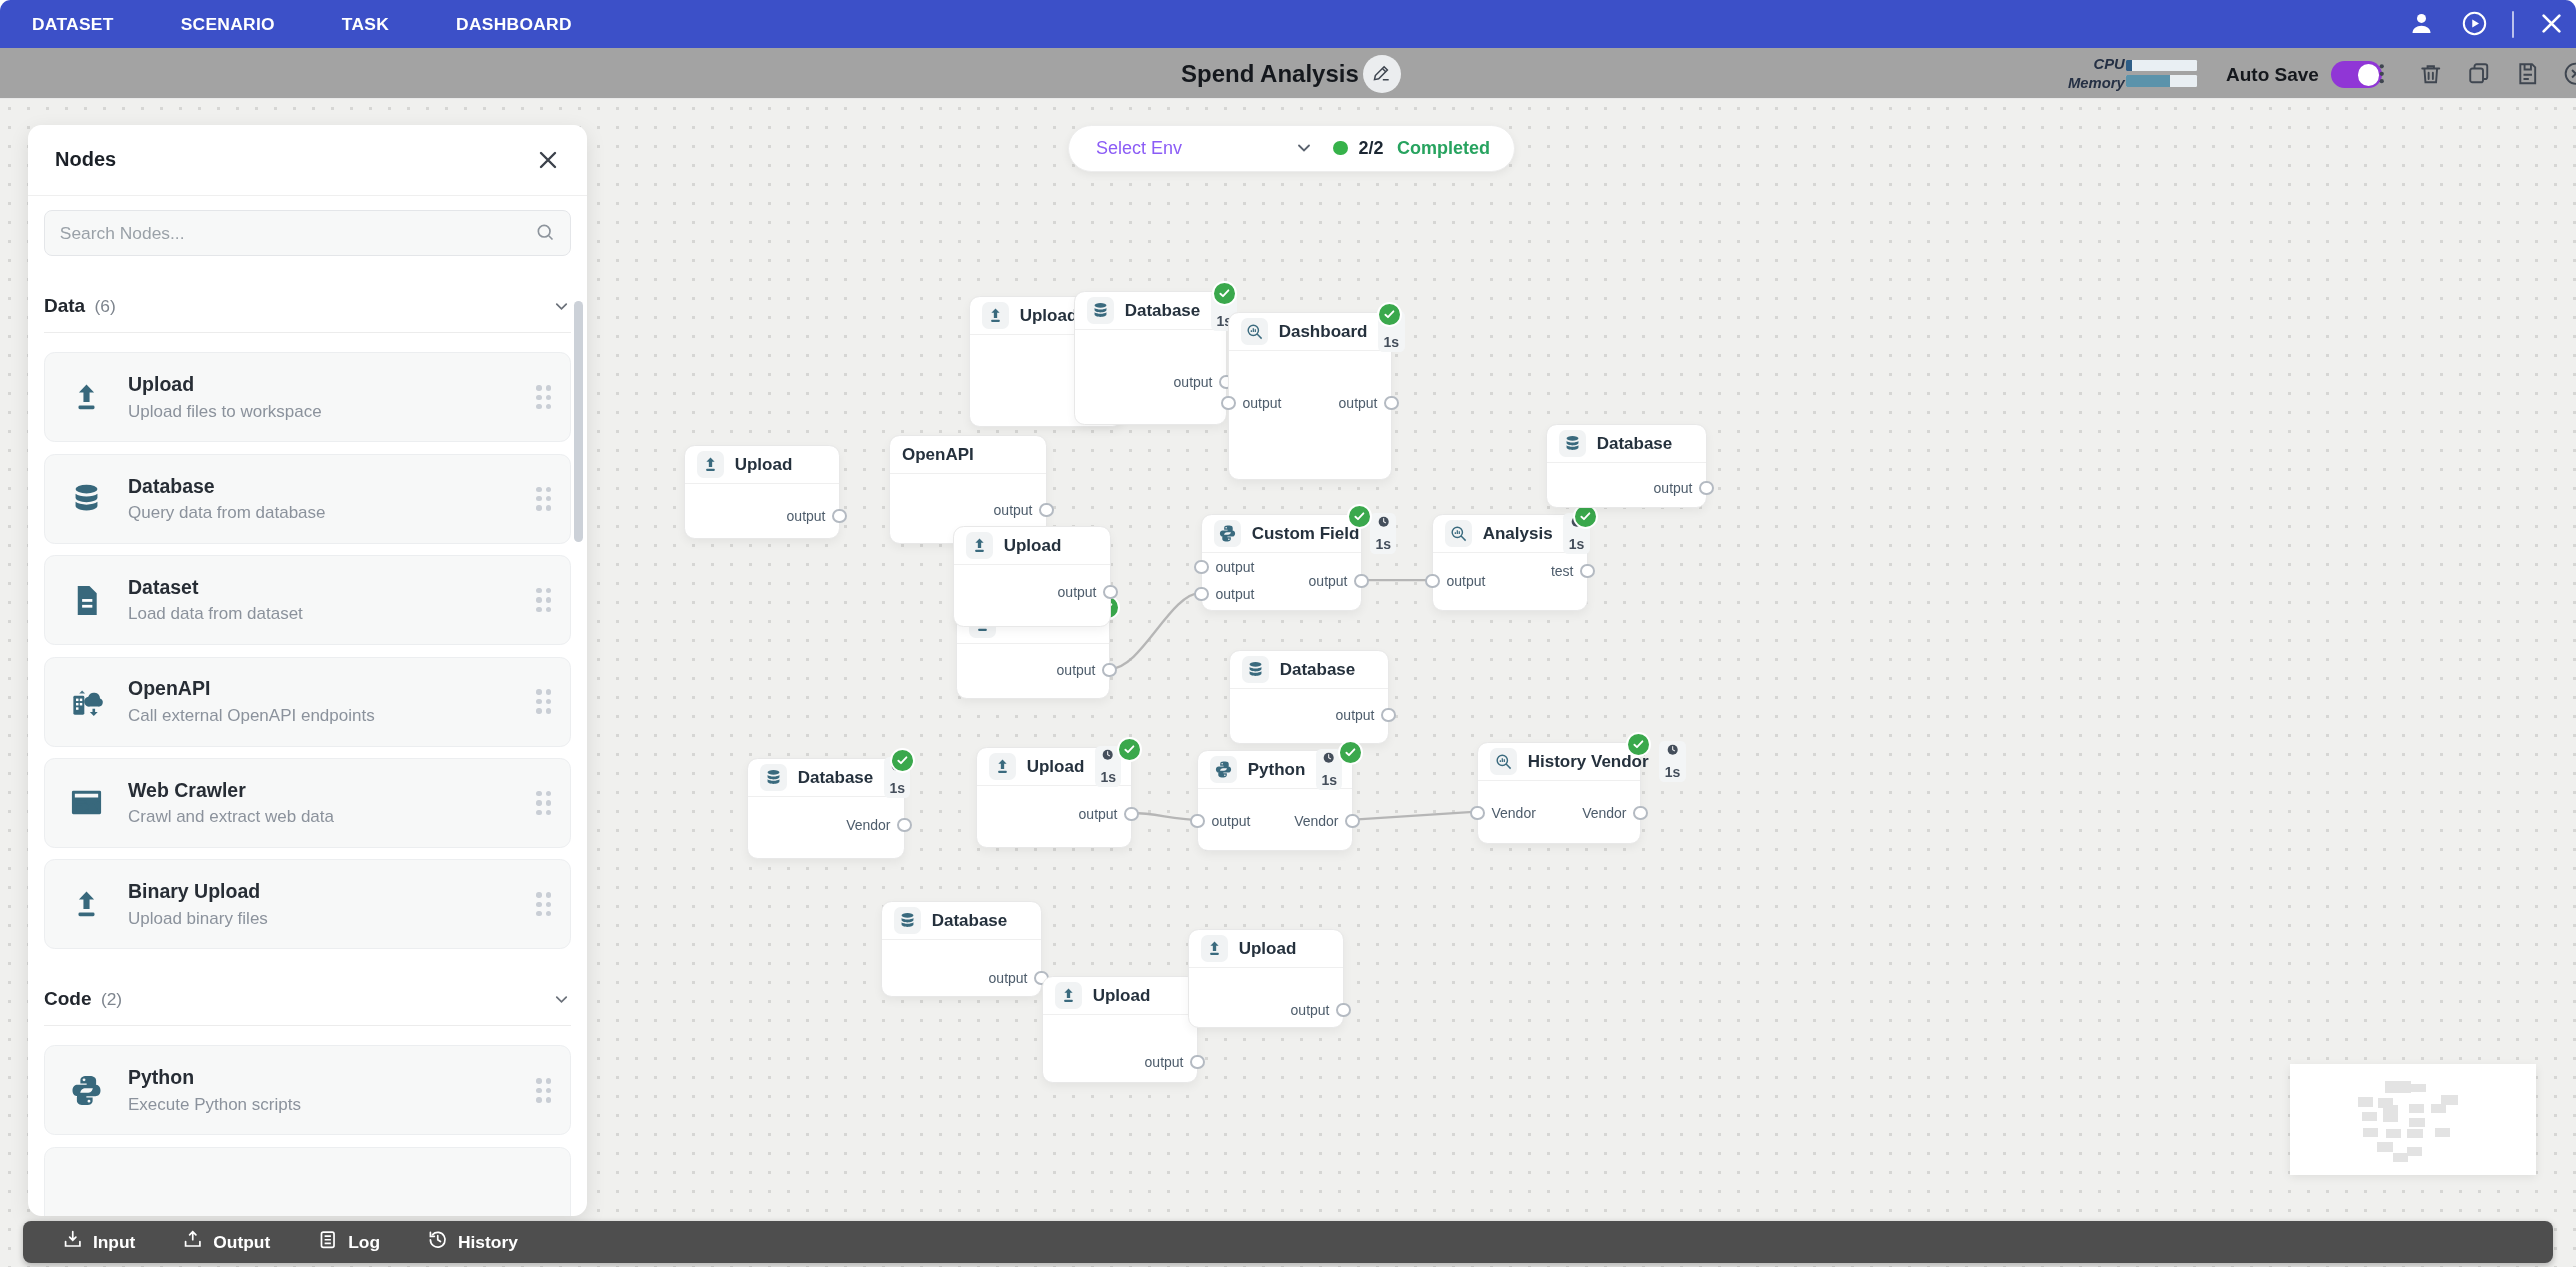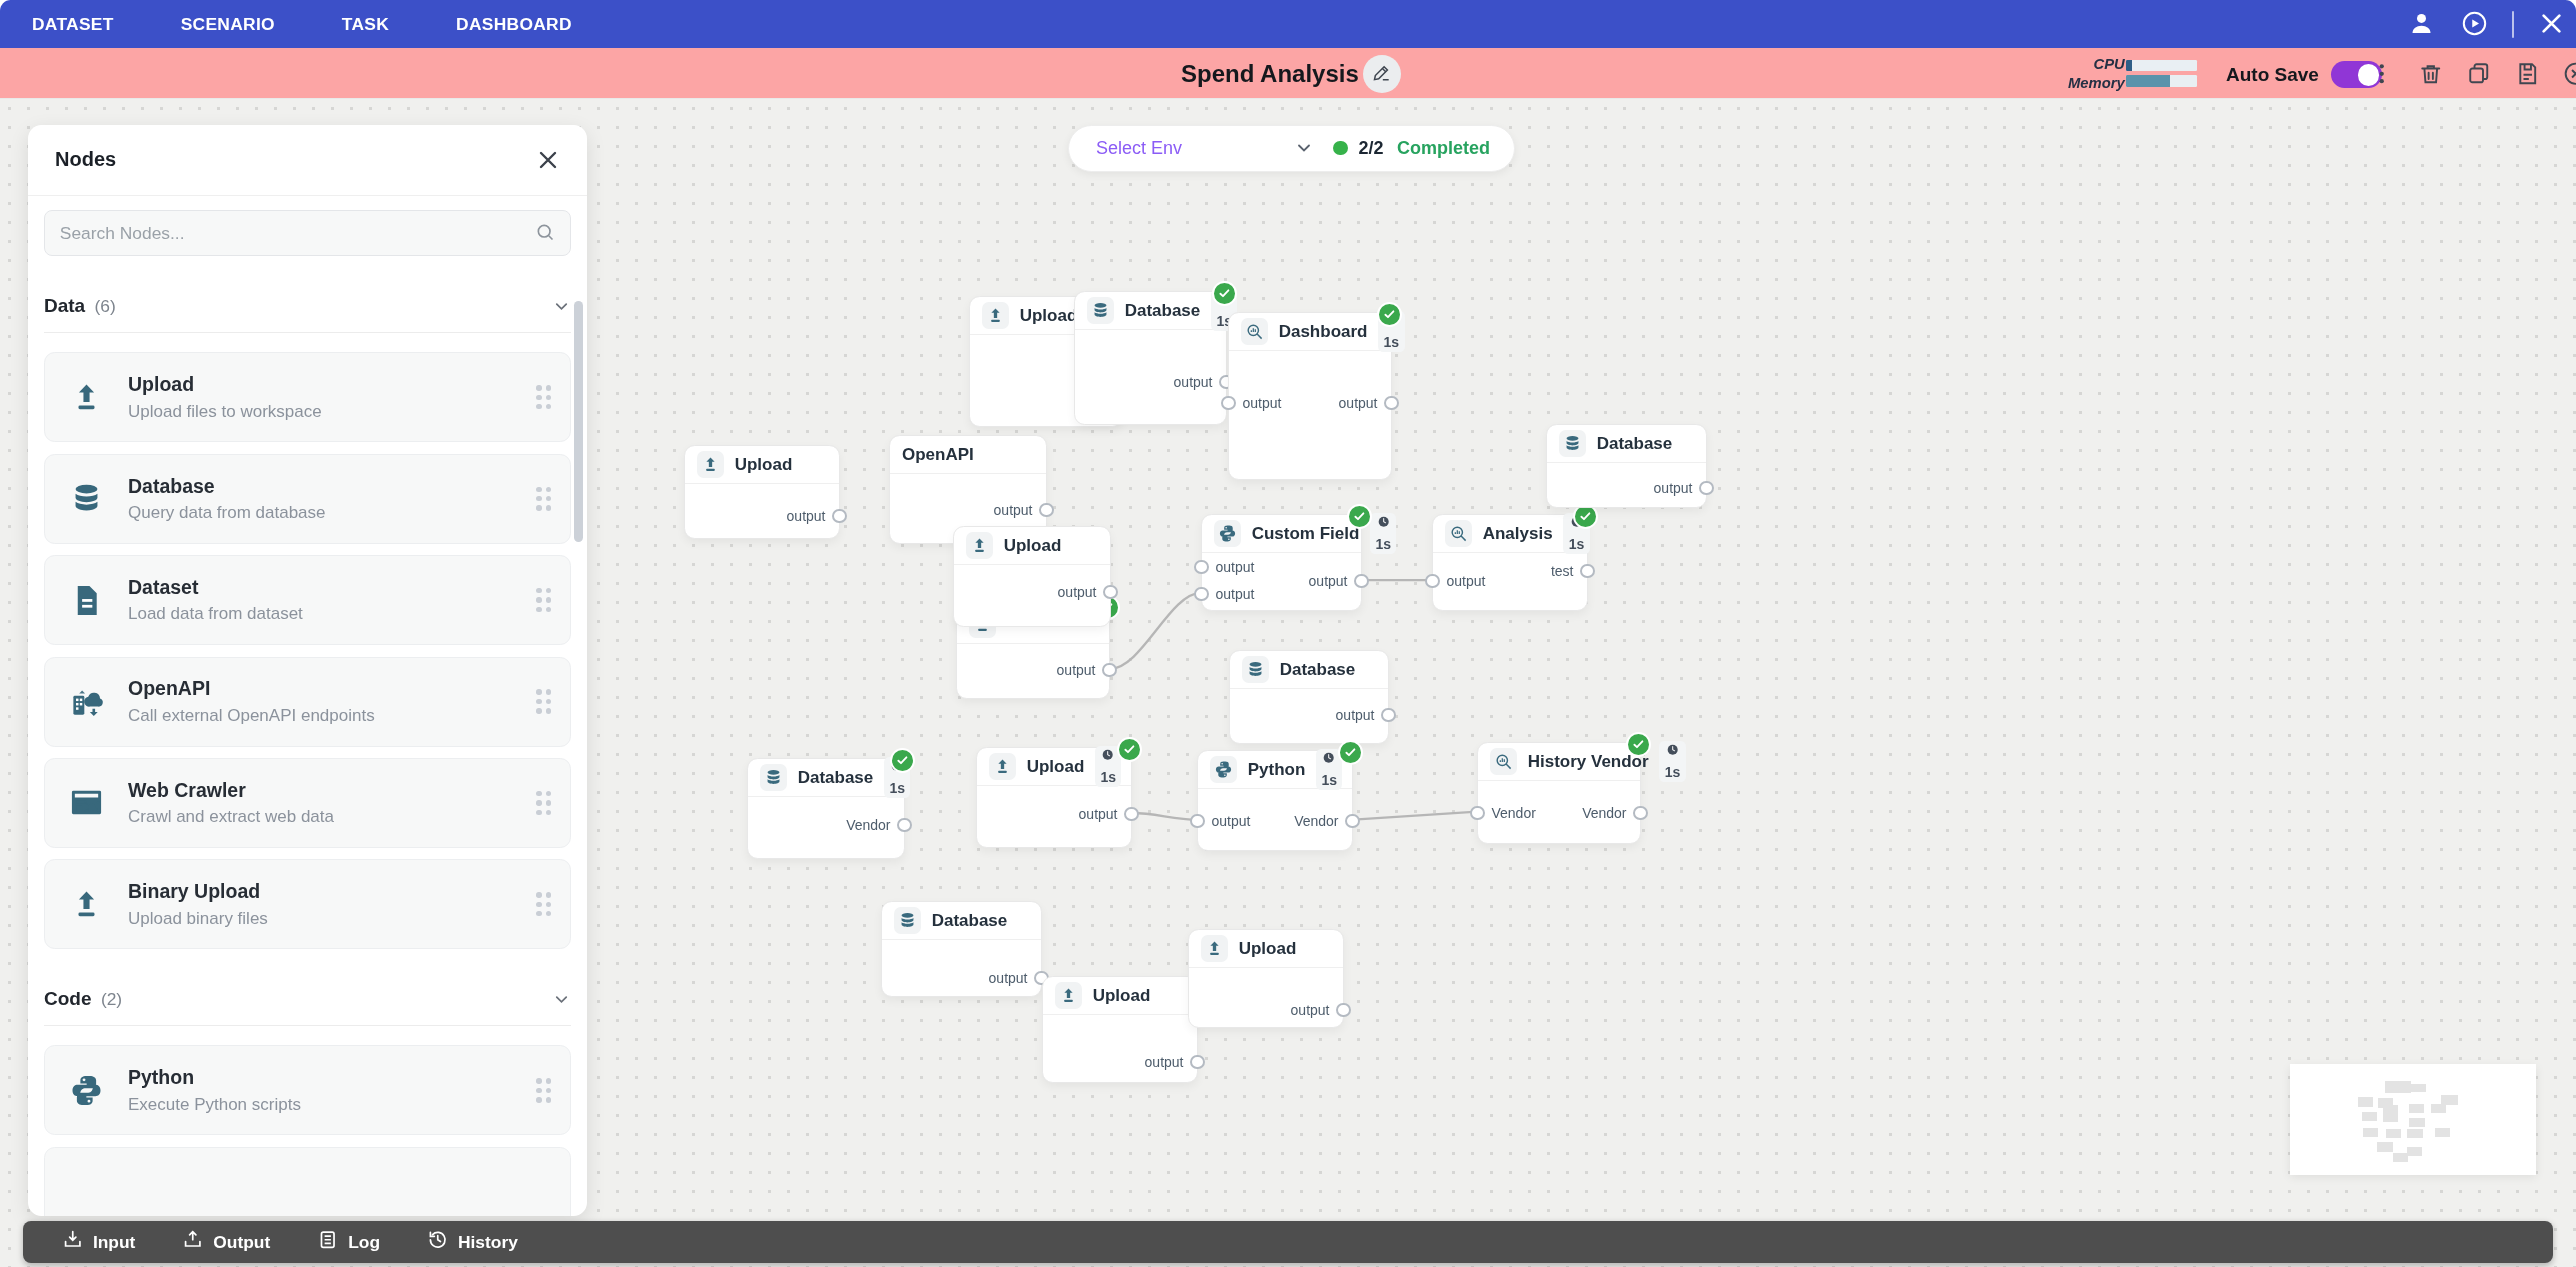--- a/index.html
+++ b/index.html
@@ -16,21 +16,21 @@
   .home-chip svg { width:23px; height:23px; }
   .app-title { color:#fff; font-size:19.5px; font-weight:bold; margin-left:27px; letter-spacing:0.3px; }
   .top-menu { display:flex; gap:67px; margin-left:32px; }
   .menu-item { color:#fff; font-size:17.4px; font-weight:bold; letter-spacing:0.3px; cursor:pointer; }
   .topbar-right { position:absolute; right:9.4px; top:0; height:48px; display:flex; align-items:center; gap:23px; color:#fff; }
   .tb-icon { width:29.5px; height:29.5px; display:flex; align-items:center; justify-content:center; cursor:pointer; }
   .tb-icon svg { width:27px; height:27px; }
   .tb-divider { width:2px; height:27px; background:rgba(255,255,255,.65); border-radius:1.3px; }
 
   
-  .header2 { position:absolute; left:0; top:48px; width:2576px; height:51px; background:#fca5a5;
+  .header2 { position:absolute; left:0; top:48px; width:2576px; height:51px; background:#a3a3a3;
     border-bottom:1.3px solid #e9e9e9; z-index:55; }
   .page-title { position:absolute; left:1181px; top:12px; font-size:24px; font-weight:bold; color:#15181d; }
   .edit-btn { position:absolute; left:1363px; top:6.7px; width:38px; height:38px; border-radius:50%;
     background:#ebedef; display:flex; align-items:center; justify-content:center; color:#3f4650; cursor:pointer; }
   .edit-btn svg { width:20px; height:20px; }
   .meter-box { position:absolute; left:2068px; top:8px; display:flex; gap:1px; align-items:center;font-style:italic; }
   .meter-labels { display:flex; flex-direction:column; align-items:flex-end; gap:2.7px; }
   .meter-labels span { font-size:14.8px; font-weight:bold; color:#253044; line-height:16px; }
   .meter-bars { display:flex; flex-direction:column; gap:4px; }
   .bar-track { width:71px; height:11.4px; background:#e9eff3; border-radius:1.3px; overflow:hidden; }

